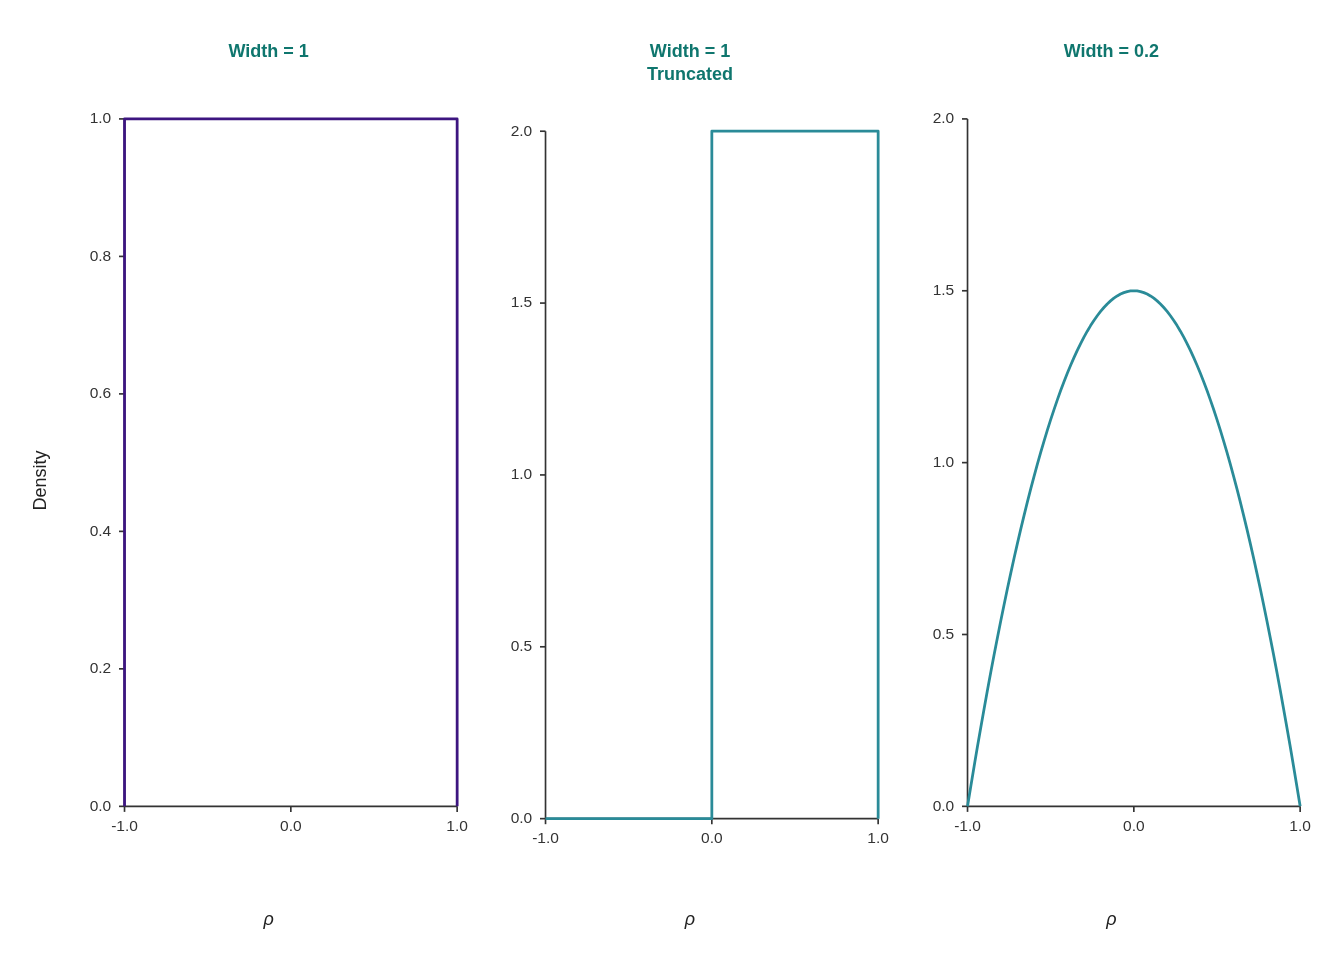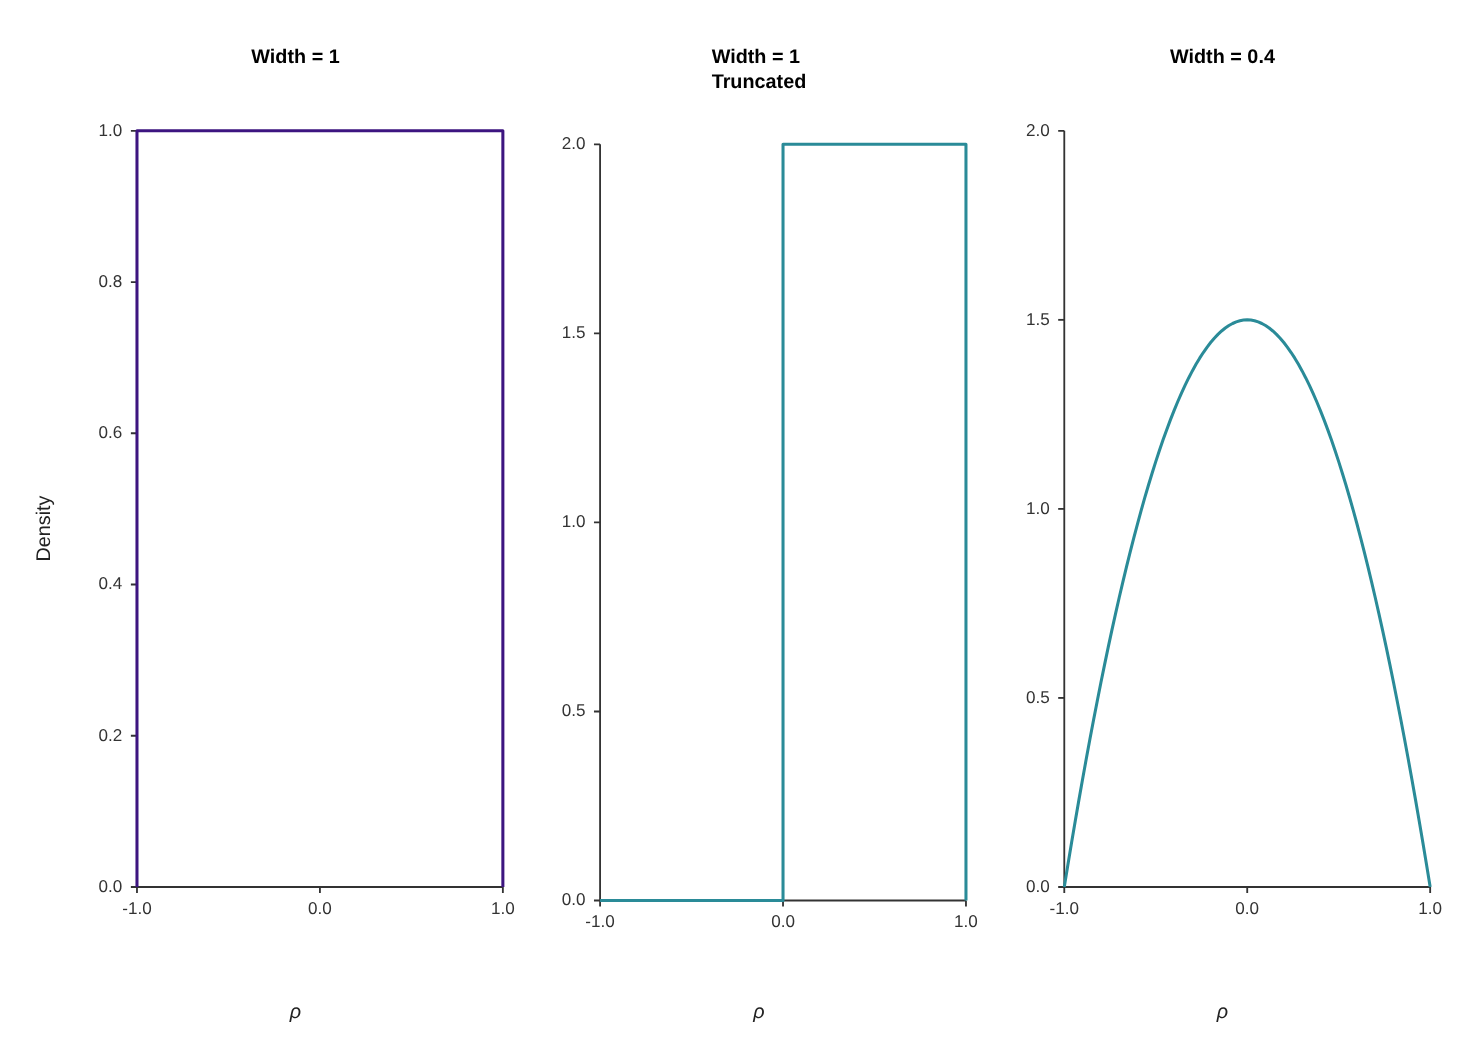--- a/index.html
+++ b/index.html
@@ -42,24 +42,25 @@
     }
     .plot-panel {
       flex: 1;
       display: flex;
       flex-direction: column;
       align-items: center;
     }
     .plot-title {
       font-size: 18px;
       font-weight: bold;
+      text-align: center;
       margin-bottom: 10px;
       margin-top: 10px;
       line-height: 1.3;
-      color: #000000;
+      color: #0f766e;
     }
     .plot-area {
       flex: 1;
       width: 100%;
       position: relative;
       padding-bottom: 10px;
     }
     svg.plot-svg {
       width: 100%;
       height: 100%;
@@ -157,21 +158,21 @@
           <line x1="360" y1="640" x2="360" y2="645" stroke="#333" stroke-width="1.5"></line>
           <text x="360" y="662" text-anchor="middle" font-size="14" fill="#333">1.0</text>
 
           <polyline points="60,640 210,640 210,20 360,20 360,640" fill="none" stroke="#2a8b98" stroke-width="2.5" stroke-linejoin="round"></polyline>
         </svg>
       </div>
       <div class="x-axis-label">ρ</div>
     </div>
 
     <div class="plot-panel">
-      <div class="plot-title">Width = 0.4</div>
+      <div class="plot-title">Width = 0.2</div>
       <div class="plot-area">
         <svg class="plot-svg" viewBox="0 0 380 700">
 
           <line x1="60" y1="640" x2="360" y2="640" stroke="#333" stroke-width="1.5"></line>
           <line x1="60" y1="20" x2="60" y2="640" stroke="#333" stroke-width="1.5"></line>
 
           <line x1="55" y1="640" x2="60" y2="640" stroke="#333" stroke-width="1.5"></line>
           <text x="48" y="644" text-anchor="end" font-size="14" fill="#333">0.0</text>
 
           <line x1="55" y1="485" x2="60" y2="485" stroke="#333" stroke-width="1.5"></line>

